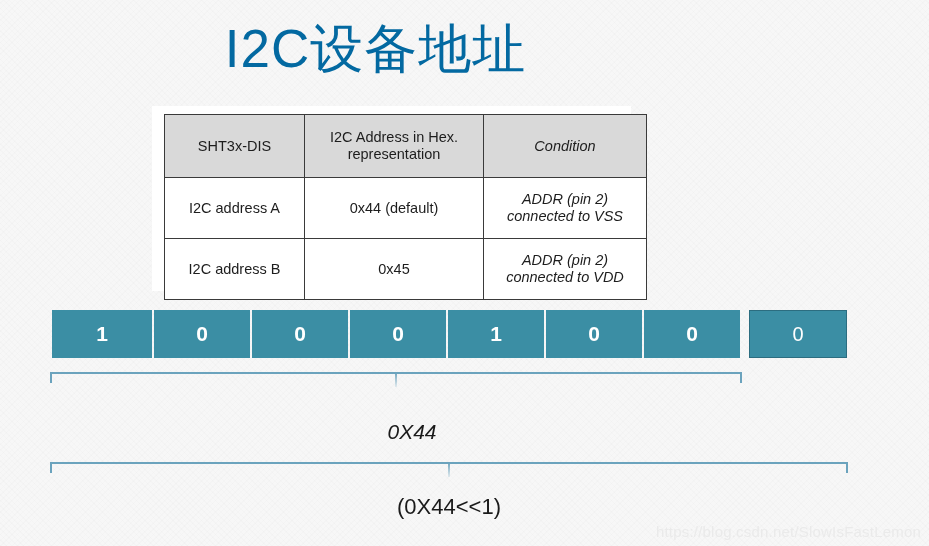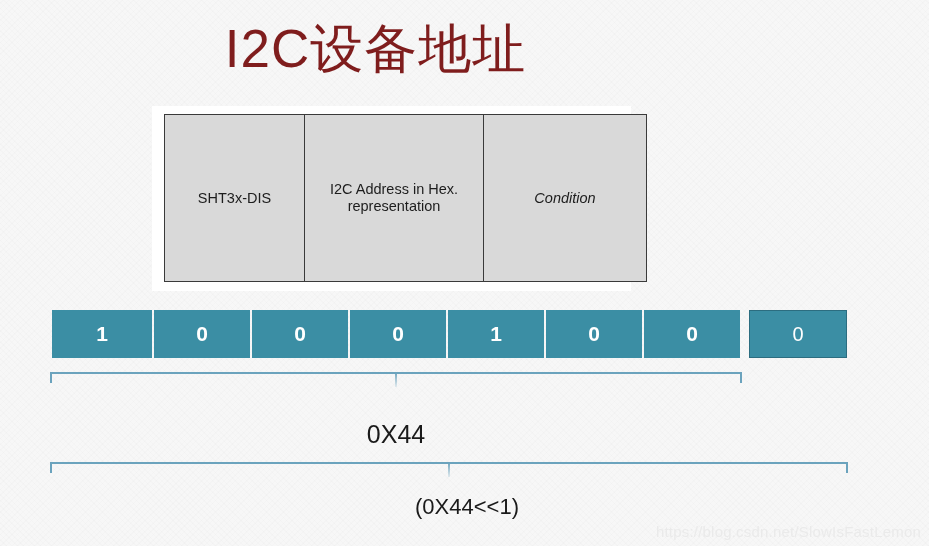--- a/index.html
+++ b/index.html
@@ -27,21 +27,21 @@
 
   
   .title {
     position: absolute;
     left: 0;
     top: 14px;
     width: 751px;
     text-align: center;
     font-size: 53px;
     line-height: 70px;
-    color: #7f1d1d;
+    color: #0369a1;
     letter-spacing: 1px;
     white-space: nowrap;
   }
 
   
   .table-wrap {
     position: absolute;
     left: 152px;
     top: 106px;
     width: 479px;
@@ -147,27 +147,28 @@
   .brace2 { left: 50px;  top: 462px; width: 798px; }
   .brace2 .tick.center { left: 398px; }
 
   .brace-label {
     position: absolute;
     text-align: center;
     color: #1a1a1a;
     white-space: nowrap;
   }
   .label1 {
-    left: 50px;
+    left: 66px;
     top: 420px;
     width: 692px;
-    font-size: 25px;
+    font-size: 21px;
+    font-style: italic;
   }
   .label2 {
-    left: 68px;
+    left: 50px;
     top: 494px;
     width: 798px;
     font-size: 22px;
   }
 
   
   .watermark {
     position: absolute;
     right: 8px;
     bottom: 6px;
@@ -184,20 +185,36 @@
 
   <div class="title">I2C设备地址</div>
 
   <div class="table-wrap">
     <table class="addr-table">
       <tbody>
           <tr class="head">
         <td class="col1">SHT3x-DIS</td>
         <td class="col2">I2C Address in Hex. representation</td>
         <td class="col3">Condition</td>
+      </tr>
+      <tr class="body">
+        <td class="col1">I2C address A</td>
+        <td class="col2">0x44 (default)</td>
+        <td class="col3">
+          <span>ADDR (pin 2)</span><br>
+          <span>connected to VSS</span>
+        </td>
+      </tr>
+      <tr class="body">
+        <td class="col1">I2C address B</td>
+        <td class="col2">0x45</td>
+        <td class="col3">
+          <span>ADDR (pin 2)</span><br>
+          <span>connected to VDD</span>
+        </td>
       </tr>
     </tbody>
       </table>
   </div>
 
   <div class="bits">
     <div class="bit b0">1</div>
     <div class="bit b1">0</div>
     <div class="bit b2">0</div>
     <div class="bit b3">0</div>

